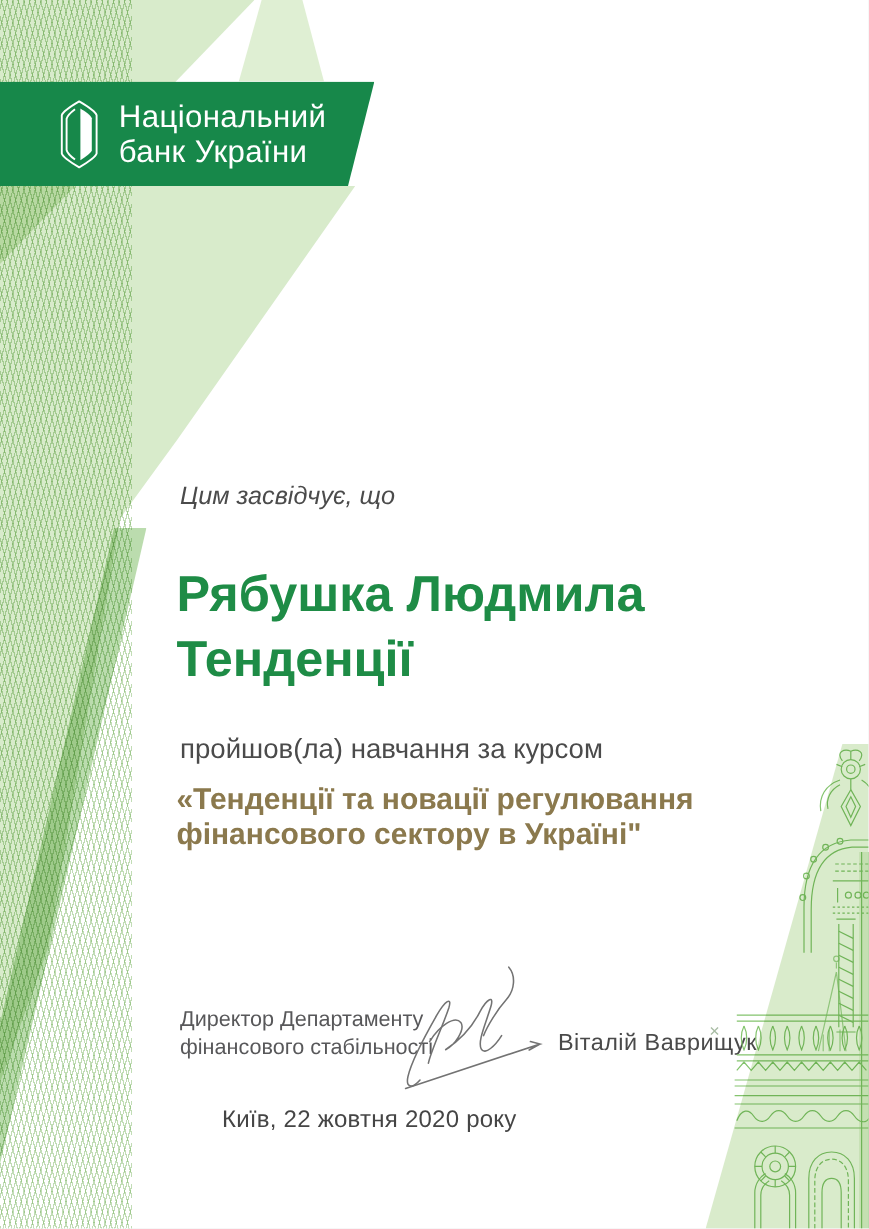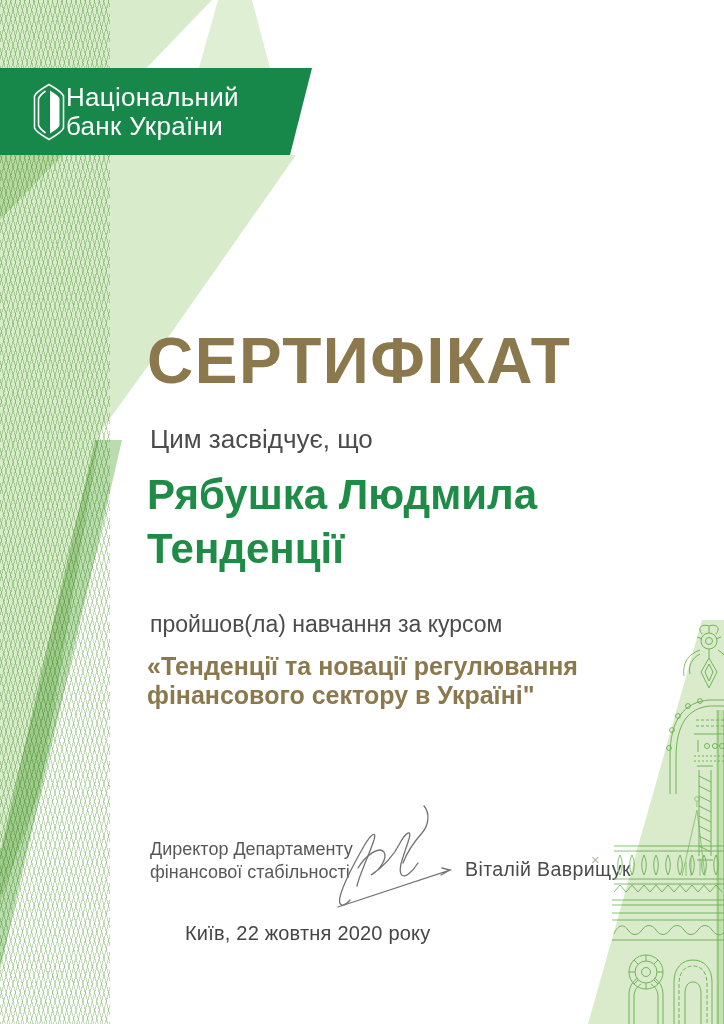--- a/index.html
+++ b/index.html
@@ -22,35 +22,35 @@
   .stripe-a2t {clip-path:polygon(218px 0,252px 0,270px 68px,199px 68px);background:rgba(170,212,140,.38);}
   .stripe-a2  {clip-path:polygon(0 155px,296px 155px,148px 366px,100px 432px,72px 600px,40px 790px,0 902px);
                background:rgba(163,208,130,.42);}
   .stripe-b   {clip-path:polygon(95px 440px,122px 440px,0 970px,0 853px);background:rgba(120,186,94,.50);}
   .tint-right {clip-path:polygon(702px 620px,724px 620px,724px 1024px,588px 1024px);background:rgba(175,214,146,.48);}
   
   .banner{
     position:absolute;left:0;top:68px;width:312px;height:87px;
     background:var(--banner_green,#17884a);
     clip-path:polygon(0 0,100% 0,calc(100% - 22px) 100%,0 100%);
-    display:flex;align-items:center;
-    padding-left:32px;box-sizing:border-box;
+    display:flex;align-items:center;gap:16px;
+    padding-left:49px;box-sizing:border-box;
   }
   .bank-name{
     color:#fff;font-size:26px;line-height:1.1;font-weight:500;
     width:206px;letter-spacing:.3px;
   }
   
   .abs{position:absolute;}
   .title{
     left:147px;top:328px;margin:0;
     font-size:64px;font-weight:700;letter-spacing:1.5px;
     color:var(--gold,#8b794d);line-height:1.05;
   }
-  .certifies{left:150px;top:424px;font-size:26px;color:var(--text_gray,#4b4b4b);}
+  .certifies{left:150px;top:402px;font-size:21px;color:var(--text_gray,#4b4b4b);font-style:italic;}
   .name{
     left:147px;top:468px;width:470px;
     font-size:42px;font-weight:700;line-height:1.28;
     color:var(--brand_green,#1e8c46);
   }
   .completion{left:150px;top:611px;font-size:23px;color:var(--text_gray,#4b4b4b);}
   .course{
     left:147px;top:652px;width:490px;
     font-size:25px;font-weight:700;line-height:1.16;
     color:var(--gold,#8b794d);
@@ -77,27 +77,26 @@
     <svg width="34" height="58" viewBox="0 0 34 58" aria-hidden="true">
       <g stroke="#ffffff" fill="none" stroke-width="1.6" stroke-linejoin="round">
         <path d="M17 1.5 C23 5 30.5 9.5 31.5 13 L31.5 45 C30.5 48.5 23 53 17 56.5 C11 53 3.5 48.5 2.5 45 L2.5 13 C3.5 9.5 11 5 17 1.5 Z"></path>
         <path d="M13.5 8 C9.5 11 7 13.5 6.5 16 L6.5 42 C7 44.5 9.5 47 13.5 50"></path>
       </g>
       <path d="M18 7.5 C22 10 26.5 13 27.5 15.5 L27.5 42.5 C26.5 45 22 48 18 50.5 Z" fill="#ffffff" stroke="none"></path>
     </svg>
     <div class="bank-name">Національний банк України</div>
   </div>
 
-  <h1 class="abs title">СЕРТИФІКАТ</h1>
   <div class="abs certifies">Цим засвідчує, що</div>
   <div class="abs name">Рябушка Людмила Тенденції</div>
   <div class="abs completion">пройшов(ла) навчання за курсом</div>
   <div class="abs course">«Тенденції та новації регулювання фінансового сектору в Україні"</div>
 
-  <div class="abs signer-pos">Директор Департаменту фінансової стабільності</div>
+  <div class="abs signer-pos">Директор Департаменту фінансового стабільності</div>
 
   <svg class="abs signature-svg" width="122" height="114" viewBox="0 0 122 114" aria-hidden="true">
     <g fill="none" stroke="#737373" stroke-width="1.3" stroke-linecap="round">
       <path d="M14 100 C7 108 2 106 4 97 C7 84 20 60 28 46 C35 34 41 30 38 40 C33 55 23 76 21 86"></path>
       <path d="M22 68 C30 55 43 46 48 52 C52 58 43 71 35 75 C47 67 58 55 64 43 C70 32 76 29 73 39 C68 55 62 68 65 74 C68 80 77 71 82 63"></path>
       <path d="M88 6 C94 13 93 25 86 33 C78 42 70 55 67 63"></path>
       <path d="M2 107 L114 70 L106 68 M114 70 L105 75"></path>
     </g>
   </svg>
 

